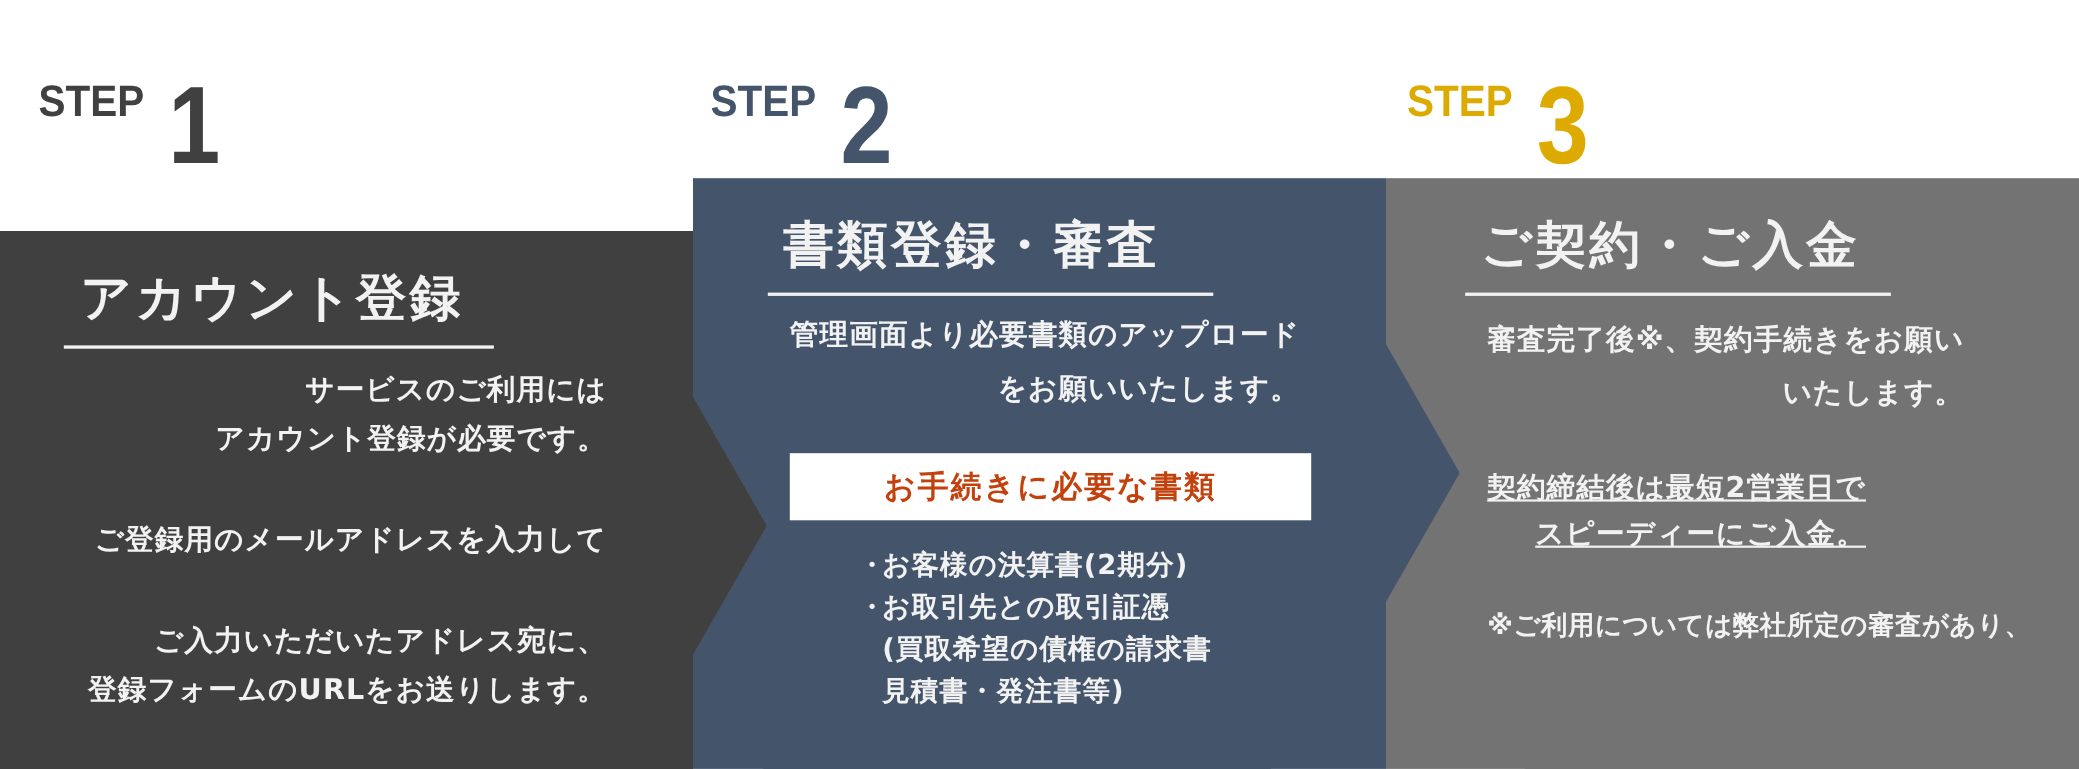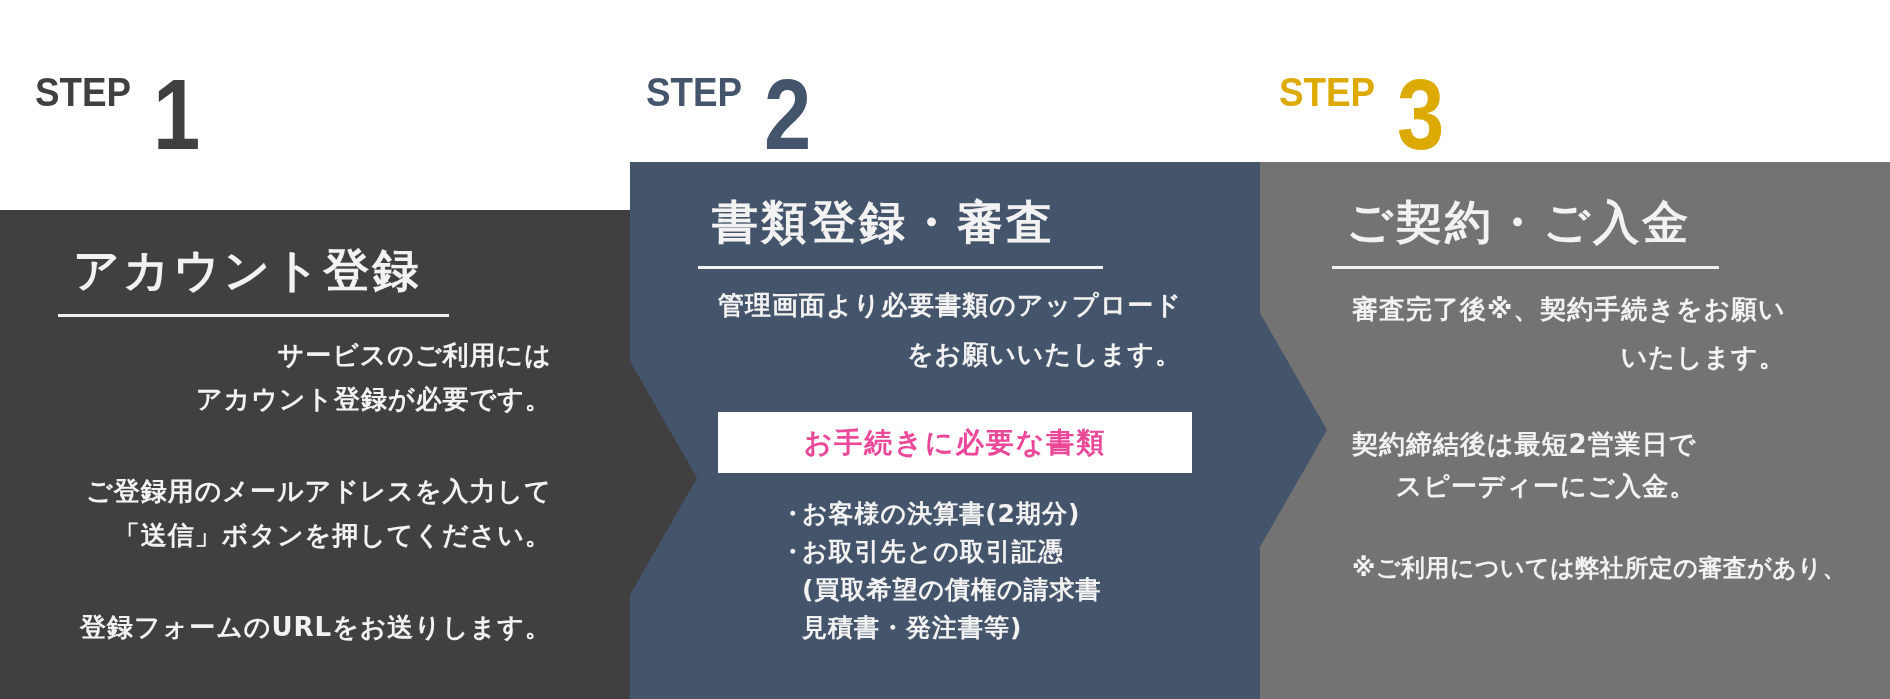--- a/index.html
+++ b/index.html
@@ -49,29 +49,29 @@
       font-size: 26px; line-height: 44px; letter-spacing: 1px; white-space: nowrap;
     }
     .body-text .line { display: block; height: 44px; text-align: right; }
     .body-text .gap { display: block; height: 48px; }
 
     #panel1 .body-text { left: 80px; top: 123px; }
     #panel2 .body-text.intro { left: 88px; top: 119px; line-height: 49px; }
     #panel2 .body-text.intro .line { height: 49px; }
     #panel3 .body-text.intro { left: 92px; top: 123px; line-height: 48px; }
     #panel3 .body-text.intro .line { height: 48px; }
-    #panel3 .body-text.speed { left: 92px; top: 261px; line-height: 42px; }
+    #panel3 .body-text.speed { left: 92px; top: 261px; line-height: 42px; text-decoration: underline; }
     #panel3 .body-text.speed .line { height: 42px; }
 
     .docs-box {
       position: absolute; left: 88px; top: 250px; width: 474px; height: 61px;
       background: #ffffff; display: flex; align-items: center; justify-content: center;
     }
     .docs-box-label {
-      color: #ec4899; font-weight: bold; font-size: 28px; letter-spacing: 2px; white-space: nowrap;
+      color: #c2410c; font-weight: bold; font-size: 28px; letter-spacing: 2px; white-space: nowrap;
     }
     .docs-list {
       position: absolute; left: 150px; top: 333px; color: #f2f2f2; font-weight: bold;
       font-size: 25px; line-height: 38px; white-space: nowrap; letter-spacing: 1px;
     }
     .docs-list .item { display: flex; height: 38px; }
     .docs-list .bullet { width: 22px; display: inline-block; }
     .docs-list .cont { padding-left: 22px; height: 38px; display: block; }
 
     .footnote {
@@ -99,22 +99,22 @@
 
 <div class="panel" id="panel1">
   <div class="arrow"></div>
   <div class="panel-title">アカウント登録</div>
   <div class="title-rule"></div>
   <div class="body-text">
     <span class="line">サービスのご利用には</span>
     <span class="line">アカウント登録が必要です。</span>
     <span class="gap"></span>
     <span class="line">ご登録用のメールアドレスを入力して</span>
-    <span class="line">「送信」ボタンを押してください。</span>
     <span class="gap"></span>
+    <span class="line">ご入力いただいたアドレス宛に、</span>
     <span class="line">登録フォームのURLをお送りします。</span>
   </div>
 </div>
 
 <div class="panel" id="panel2">
   <div class="arrow"></div>
   <div class="panel-title">書類登録・審査</div>
   <div class="title-rule"></div>
   <div class="body-text intro">
     <span class="line">管理画面より必要書類のアップロード</span>

